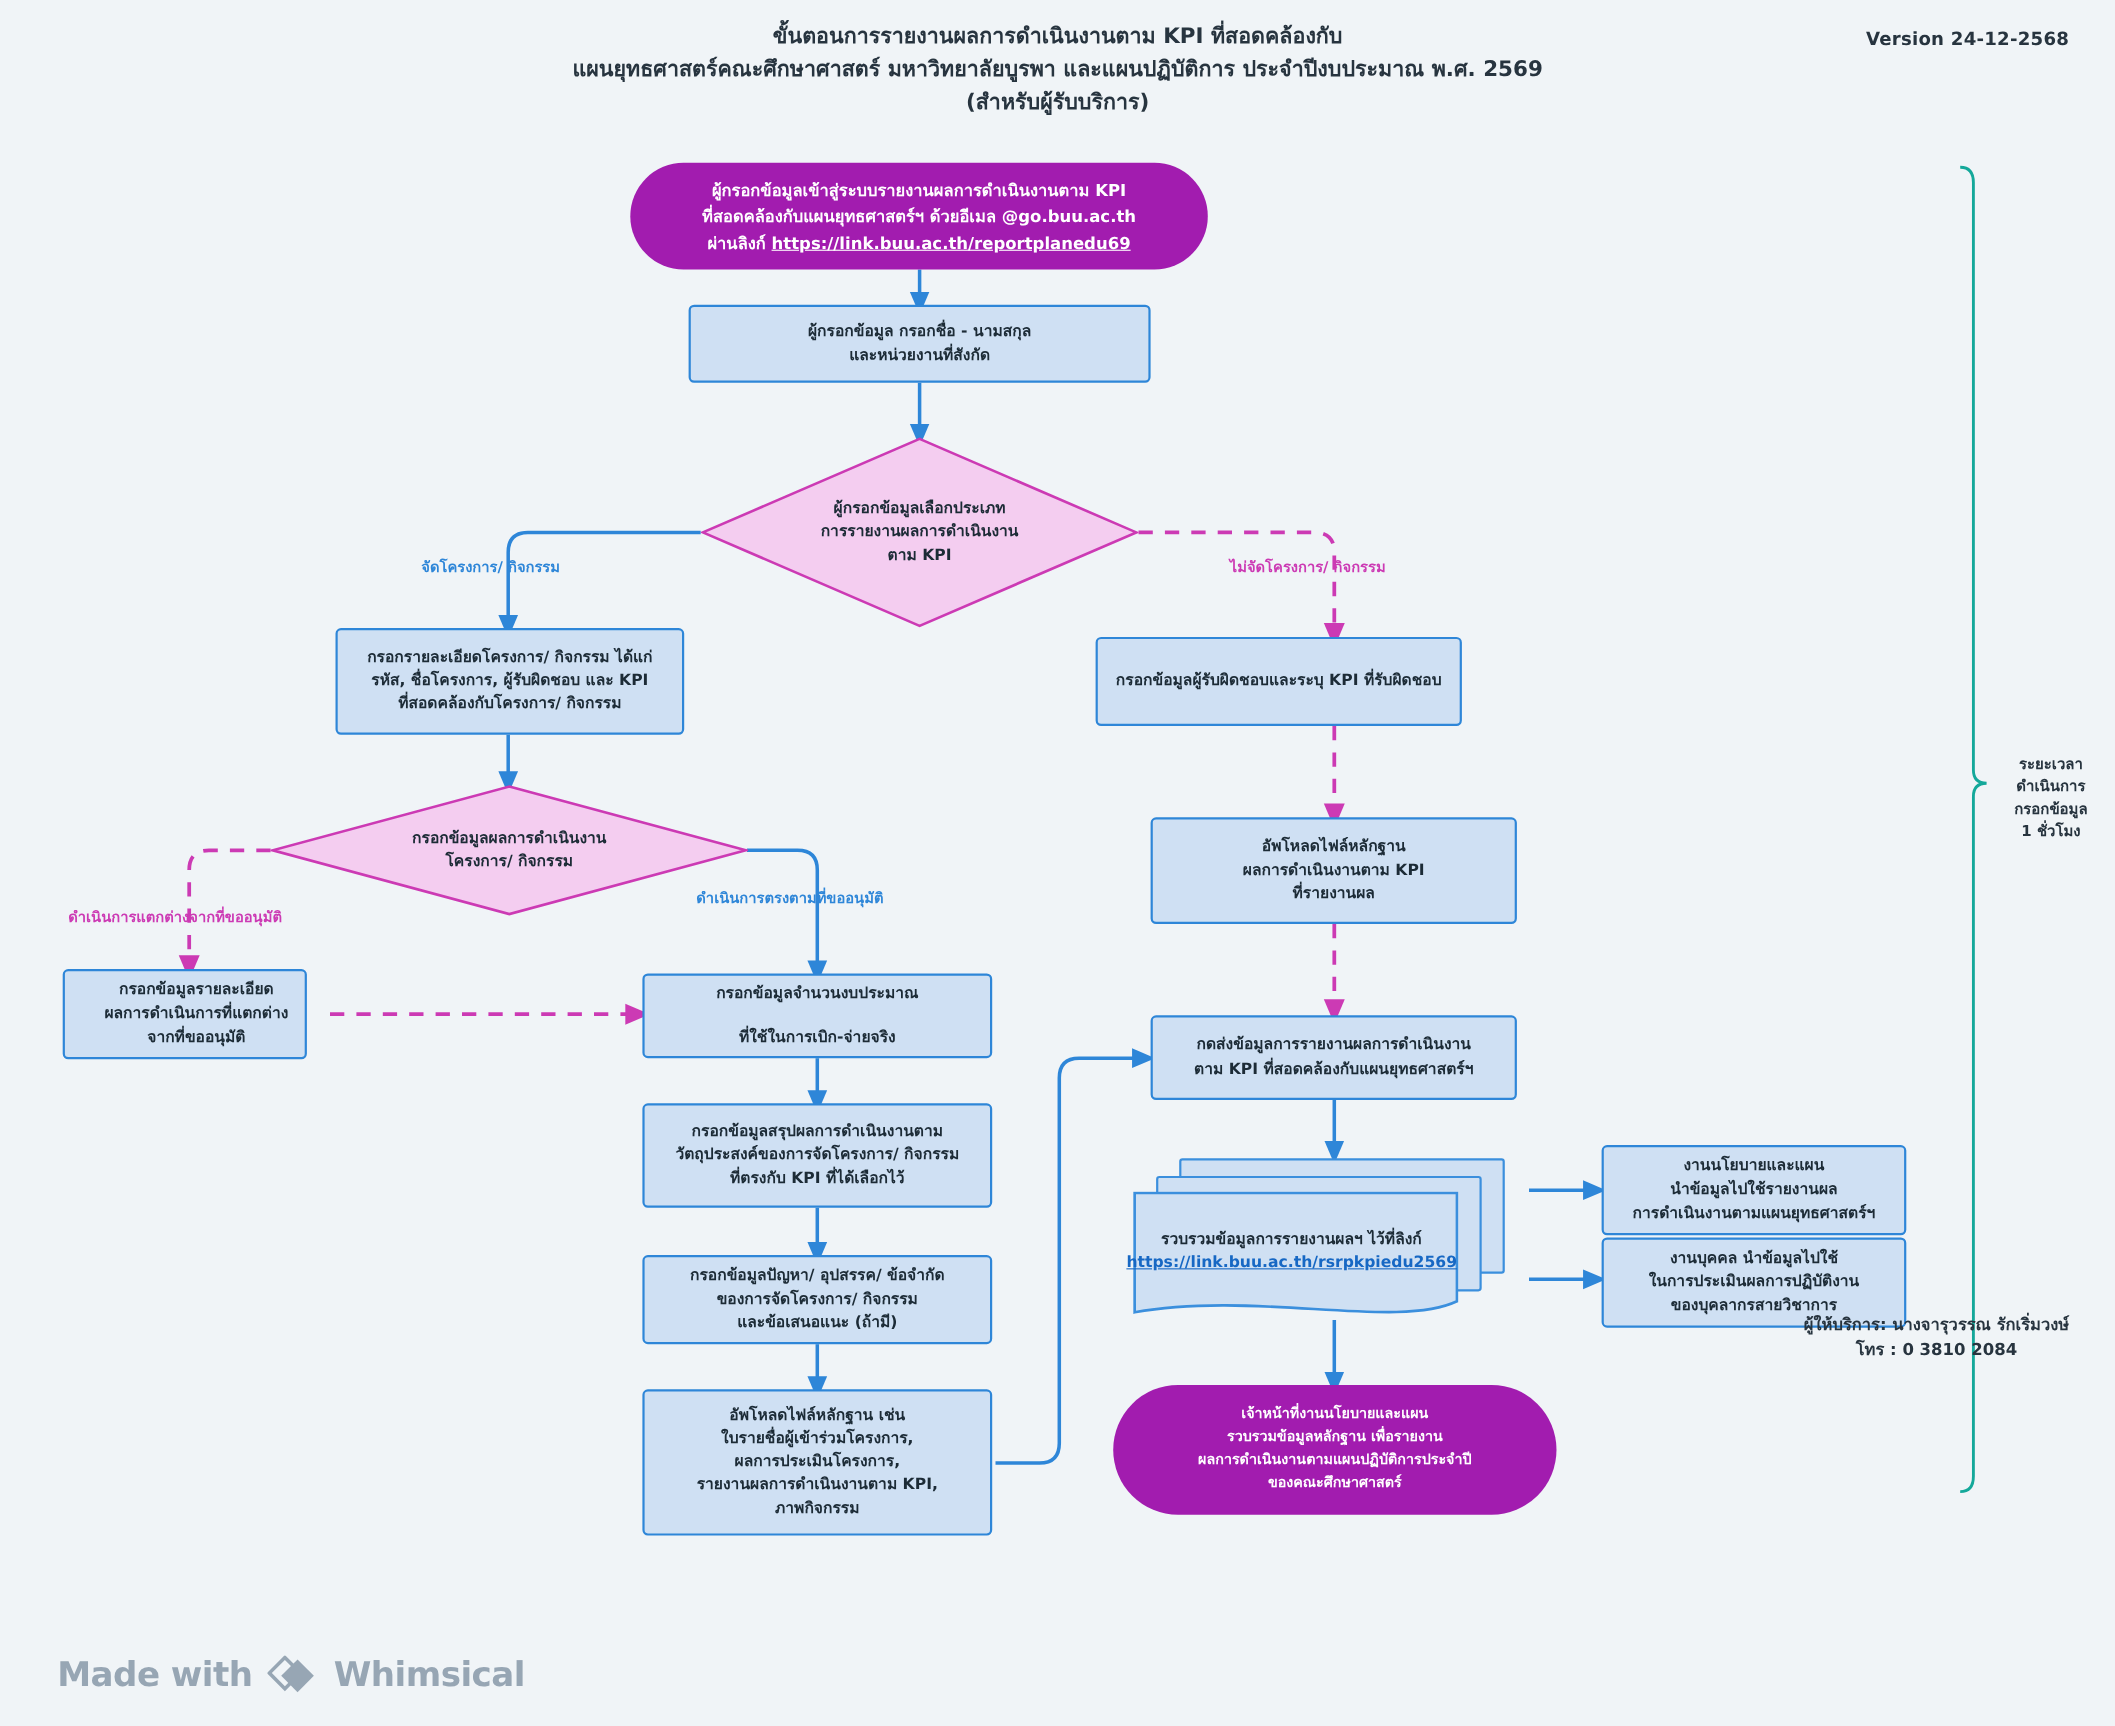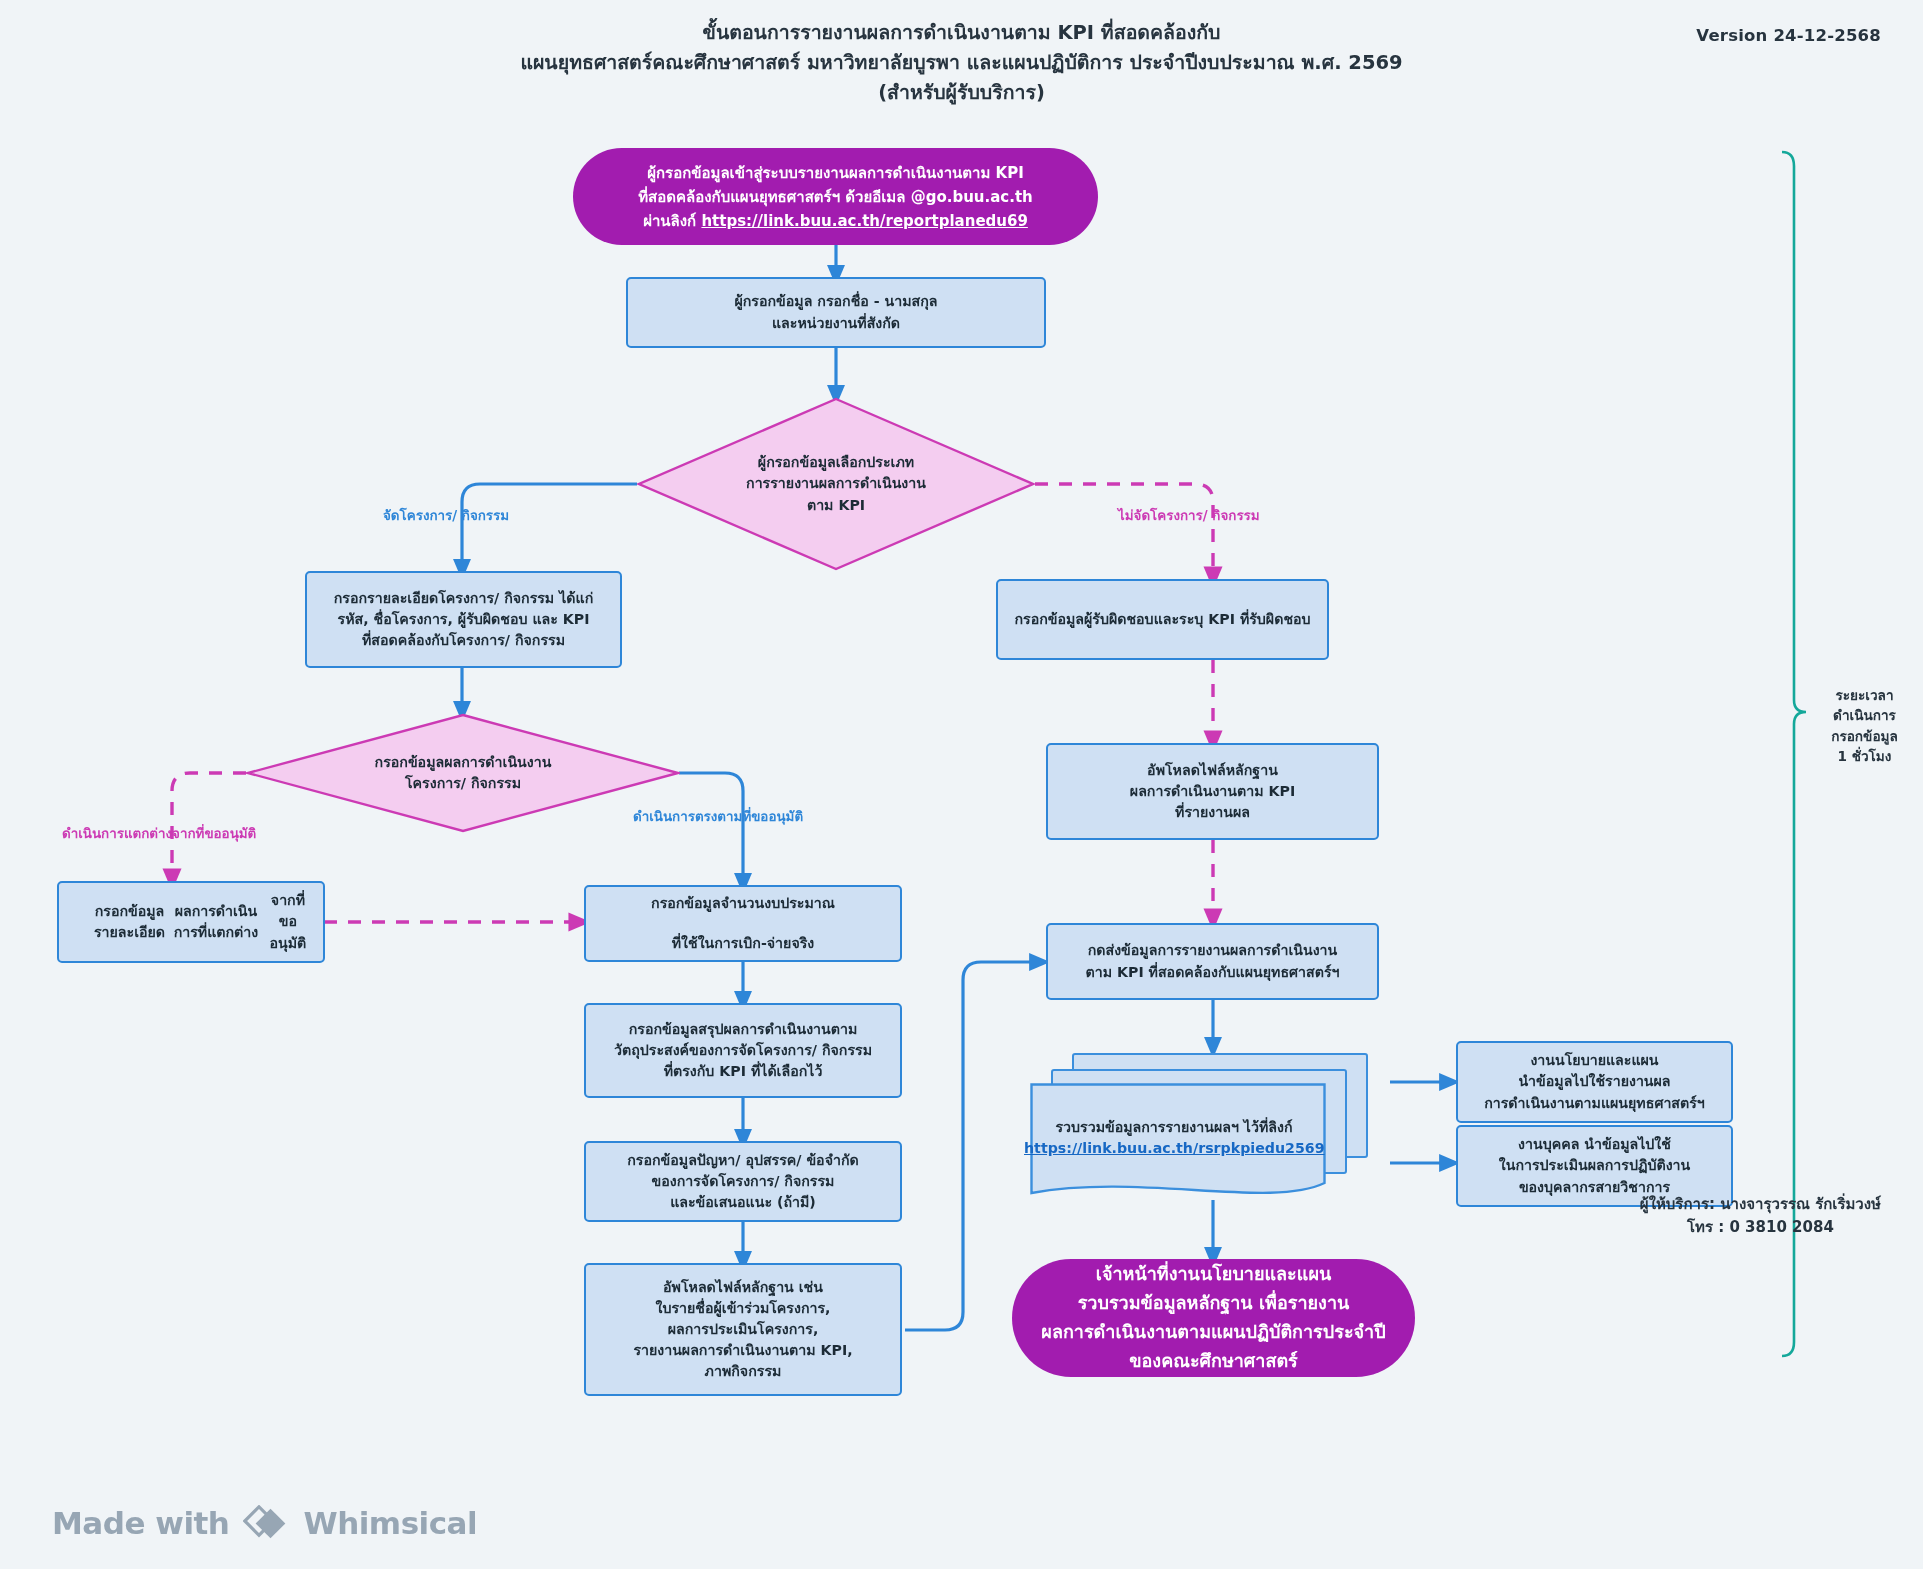--- a/index.html
+++ b/index.html
@@ -247,21 +247,21 @@
     </svg>
     <div class="dia-label">
       <div>กรอกข้อมูลผลการดำเนินงาน</div>
       <div>โครงการ/ กิจกรรม</div>
     </div>
   </div>
 
   <div class="edge-label lbl-pink" style="left:62px; top:806px;margin-top:17px;">ดำเนินการแตกต่างจากที่ขออนุมัติ</div>
   <div class="edge-label lbl-blue" style="left:633px; top:806px;">ดำเนินการตรงตามที่ขออนุมัติ</div>
 
-  <div class="node box" style="left:57px; top:881px; width:268px; height:82px; flex-direction:row;padding-left:31px;">
+  <div class="node box" style="left:57px; top:881px; width:222px; height:82px; flex-direction:column;padding-left:31px;">
     <span>กรอกข้อมูลรายละเอียด</span>
     <span>ผลการดำเนินการที่แตกต่าง</span>
     <span>จากที่ขออนุมัติ</span>
   </div>
 
   <div class="node box" style="left:584px; top:885px; width:318px; height:77px; flex-direction:column;justify-content:space-between;">
     <span>กรอกข้อมูลจำนวนงบประมาณ</span>
     <span>ที่ใช้ในการเบิก-จ่ายจริง</span>
   </div>
 
@@ -318,21 +318,21 @@
     <span>นำข้อมูลไปใช้รายงานผล</span>
     <span>การดำเนินงานตามแผนยุทธศาสตร์ฯ</span>
   </div>
 
   <div class="node box" style="left:1456px; top:1125px; width:277px; height:82px; flex-direction:column;">
     <span>งานบุคคล นำข้อมูลไปใช้</span>
     <span>ในการประเมินผลการปฏิบัติงาน</span>
     <span>ของบุคลากรสายวิชาการ</span>
   </div>
 
-  <div class="node pill" style="left:1012px; top:1259px; width:403px; height:118px; flex-direction:column; font-size:18px;">
+  <div class="node pill" style="left:1012px; top:1259px; width:403px; height:118px; flex-direction:column; font-size:13px;">
     <span>เจ้าหน้าที่งานนโยบายและแผน</span>
     <span>รวบรวมข้อมูลหลักฐาน เพื่อรายงาน</span>
     <span>ผลการดำเนินงานตามแผนปฏิบัติการประจำปี</span>
     <span>ของคณะศึกษาศาสตร์</span>
   </div>
 
   <div class="bracket-note" style="left:1812px; top:685px; width:105px;">
     <div>ระยะเวลา</div>
     <div>ดำเนินการ</div>
     <div>กรอกข้อมูล</div>

